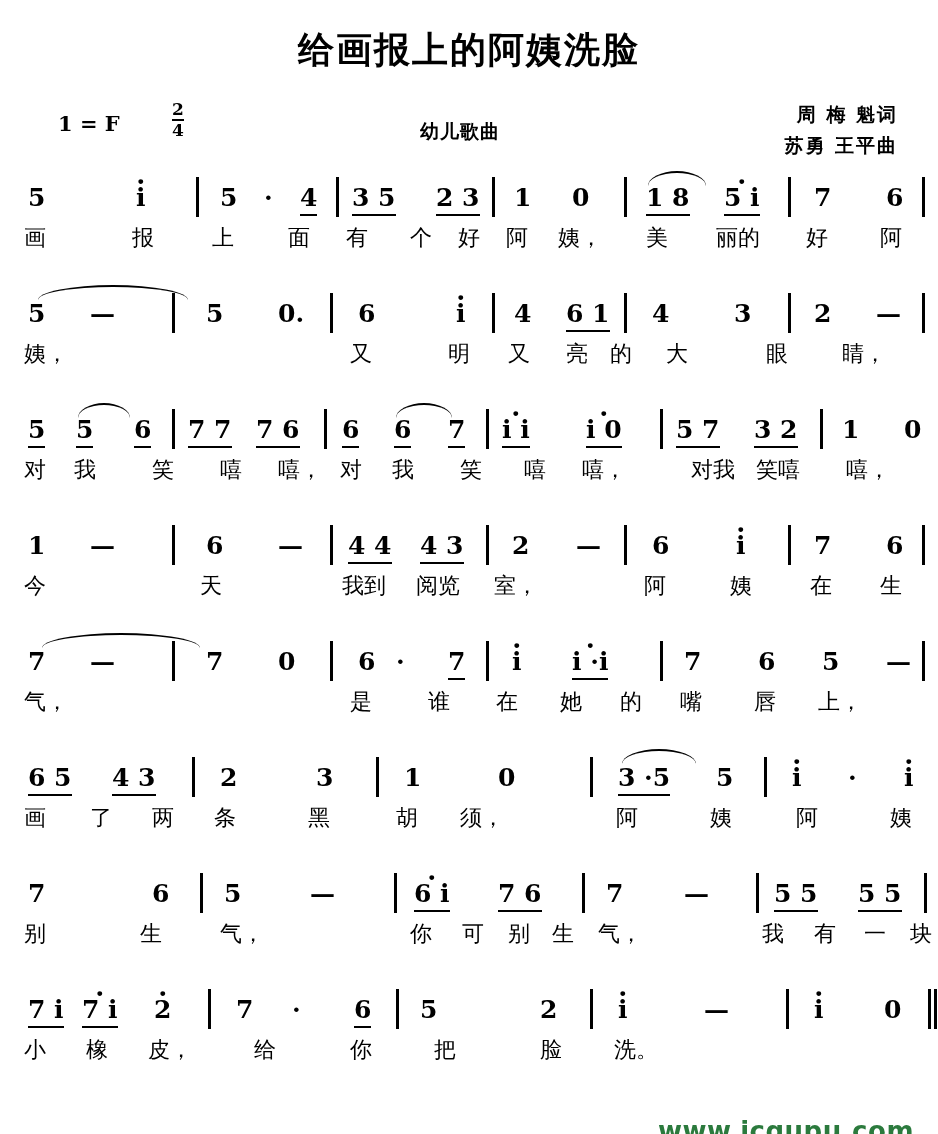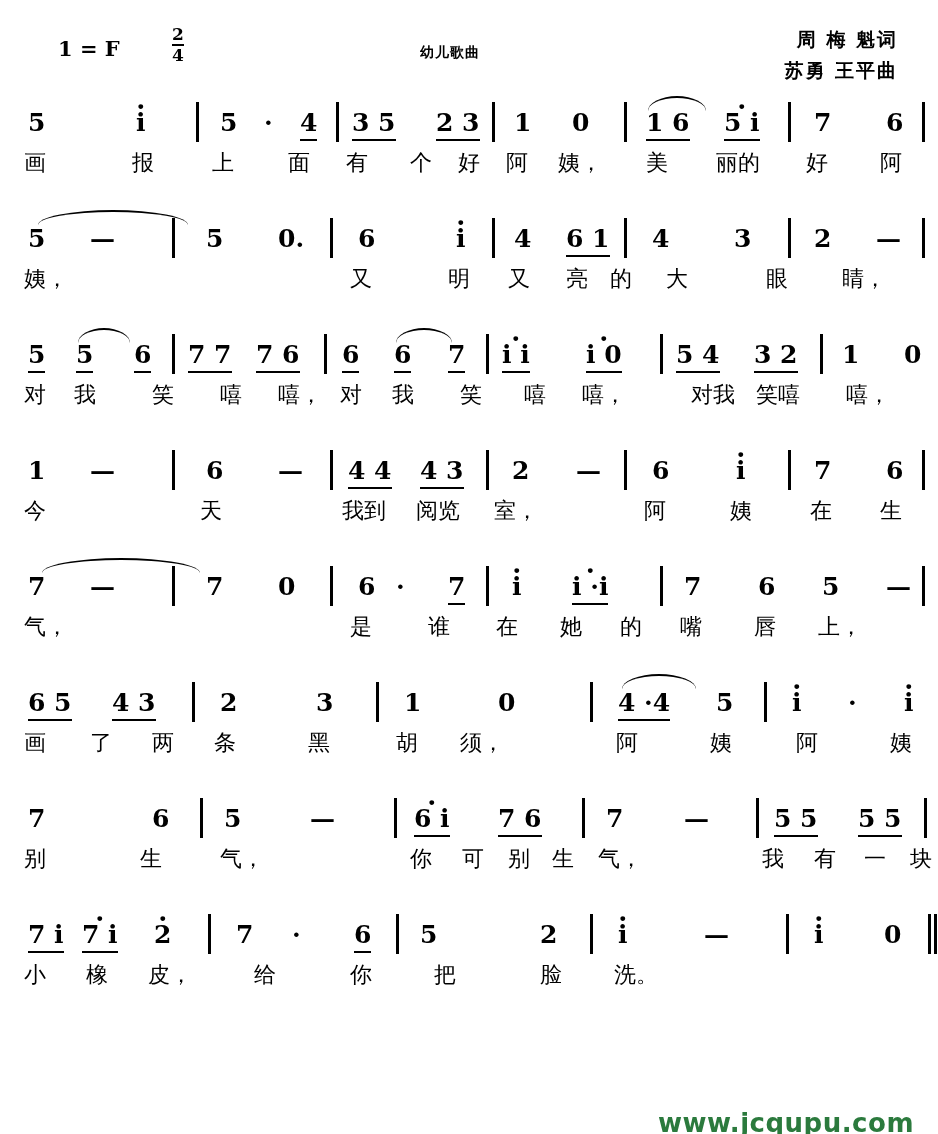--- a/index.html
+++ b/index.html
@@ -36,21 +36,21 @@
     position:absolute;left:172px;top:8px;
     font-family:"DejaVu Serif", serif;
     font-weight:bold;font-size:17px;
     text-align:center;line-height:1.05;
   }
   .meter .num{display:block;}
   .meter .den{display:block;border-top:2px solid #000;padding-top:1px;}
   .genre{
     position:absolute;left:420px;top:26px;
     font-family:"DejaVu Sans", sans-serif;
-    font-weight:bold;font-size:14px;
+    font-weight:bold;font-size:19px;
     letter-spacing:1px;
   }
   .credits{
     position:absolute;right:40px;top:6px;
     font-family:"DejaVu Sans", sans-serif;
     font-weight:bold;font-size:19px;
     line-height:1.65;
     text-align:right;
     letter-spacing:2px;
   }
@@ -120,20 +120,21 @@
     font-size:26px;
     color:#2b7a3d;
     letter-spacing:0.5px;
   }
 </style>
 </head>
 <body>
 
 <div class="sheet">
 
+  <div class="title">给画报上的阿姨洗脸</div>
 
   <div class="meta">
     <div class="key">1 = F</div>
     <div class="meter">
       <span class="num">2</span>
       <span class="den">4</span>
     </div>
     <div class="genre">幼儿歌曲</div>
     <div class="credits">
       <div>周 梅 魁词</div>
@@ -150,21 +151,21 @@
       <span class="note" style="left:240px">·</span>
       <span class="note beam1" style="left:276px">4</span>
       <span class="bar" style="left:312px"></span>
       <span class="note beam1" style="left:328px">3 5</span>
       <span class="note beam1" style="left:412px">2 3</span>
       <span class="bar" style="left:468px"></span>
       <span class="note" style="left:490px">1</span>
       <span class="note" style="left:548px">0</span>
       <span class="bar" style="left:600px"></span>
       <span class="tie" style="left:624px;top:-2px;width:58px"></span>
-      <span class="note beam1" style="left:622px">1 6</span>
+      <span class="note beam1" style="left:622px">1 8</span>
       <span class="note beam1 dotabove" style="left:700px">5 i</span>
       <span class="bar" style="left:764px"></span>
       <span class="note" style="left:790px">7</span>
       <span class="note" style="left:862px">6</span>
       <span class="bar" style="left:898px"></span>
     </div>
     <div class="row-lyrics">
       <span class="lyr" style="left:0px">画</span>
       <span class="lyr" style="left:108px">报</span>
       <span class="lyr" style="left:188px">上</span>
@@ -227,21 +228,21 @@
       <span class="note beam1" style="left:232px">7 6</span>
       <span class="bar" style="left:300px"></span>
       <span class="note beam1" style="left:318px">6</span>
       <span class="note beam1" style="left:370px">6</span>
       <span class="tie" style="left:372px;top:-2px;width:56px"></span>
       <span class="note beam1" style="left:424px">7</span>
       <span class="bar" style="left:462px"></span>
       <span class="note beam1 dotabove" style="left:478px">i i</span>
       <span class="note beam1 dotabove" style="left:562px">i 0</span>
       <span class="bar" style="left:636px"></span>
-      <span class="note beam1" style="left:652px">5 4</span>
+      <span class="note beam1" style="left:652px">5 7</span>
       <span class="note beam1" style="left:730px">3 2</span>
       <span class="bar" style="left:796px"></span>
       <span class="note" style="left:818px">1</span>
       <span class="note" style="left:880px">0</span>
     </div>
     <div class="row-lyrics">
       <span class="lyr" style="left:0px">对</span>
       <span class="lyr" style="left:50px">我</span>
       <span class="lyr" style="left:128px">笑</span>
       <span class="lyr" style="left:196px">嘻</span>
@@ -331,21 +332,21 @@
       <span class="note beam1" style="left:4px">6 5</span>
       <span class="note beam1" style="left:88px">4 3</span>
       <span class="bar" style="left:168px"></span>
       <span class="note" style="left:196px">2</span>
       <span class="note" style="left:292px">3</span>
       <span class="bar" style="left:352px"></span>
       <span class="note" style="left:380px">1</span>
       <span class="note" style="left:474px">0</span>
       <span class="bar" style="left:566px"></span>
       <span class="tie" style="left:598px;top:-4px;width:74px"></span>
-      <span class="note beam1" style="left:594px">4 ·4</span>
+      <span class="note beam1" style="left:594px">3 ·5</span>
       <span class="note" style="left:692px">5</span>
       <span class="bar" style="left:740px"></span>
       <span class="note dotabove" style="left:768px">i</span>
       <span class="note" style="left:824px">·</span>
       <span class="note dotabove" style="left:880px">i</span>
     </div>
     <div class="row-lyrics">
       <span class="lyr" style="left:0px">画</span>
       <span class="lyr" style="left:66px">了</span>
       <span class="lyr" style="left:128px">两</span>

